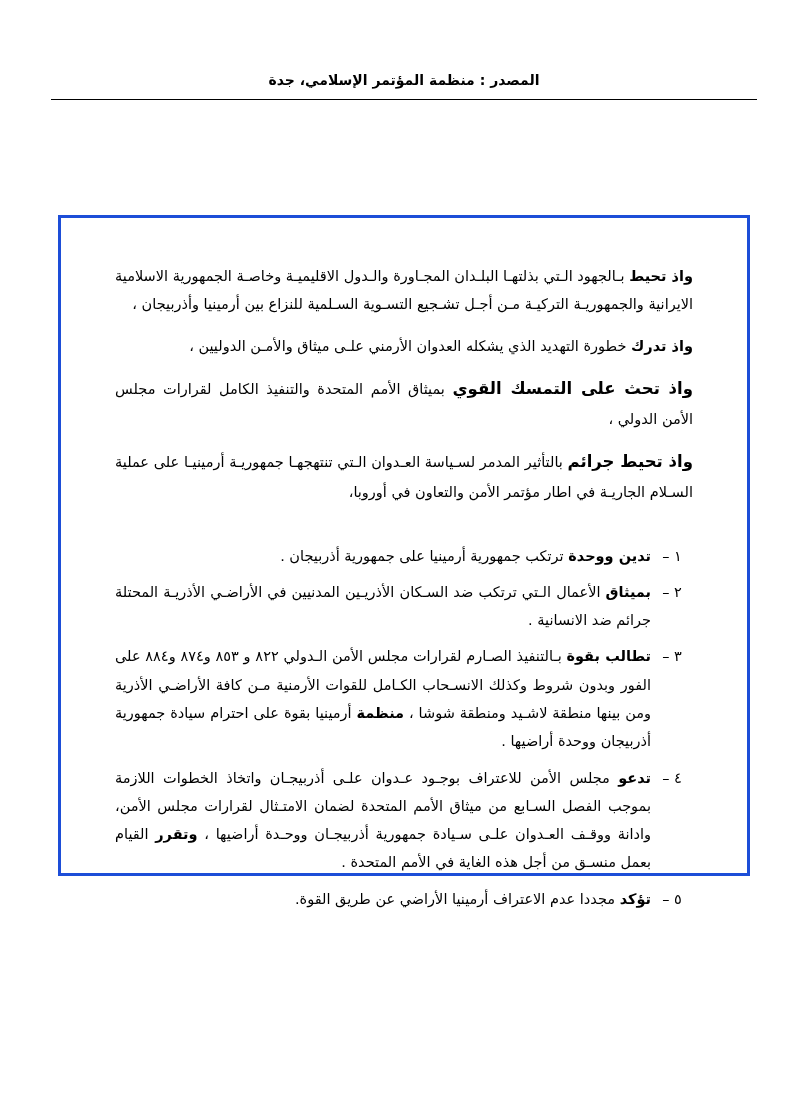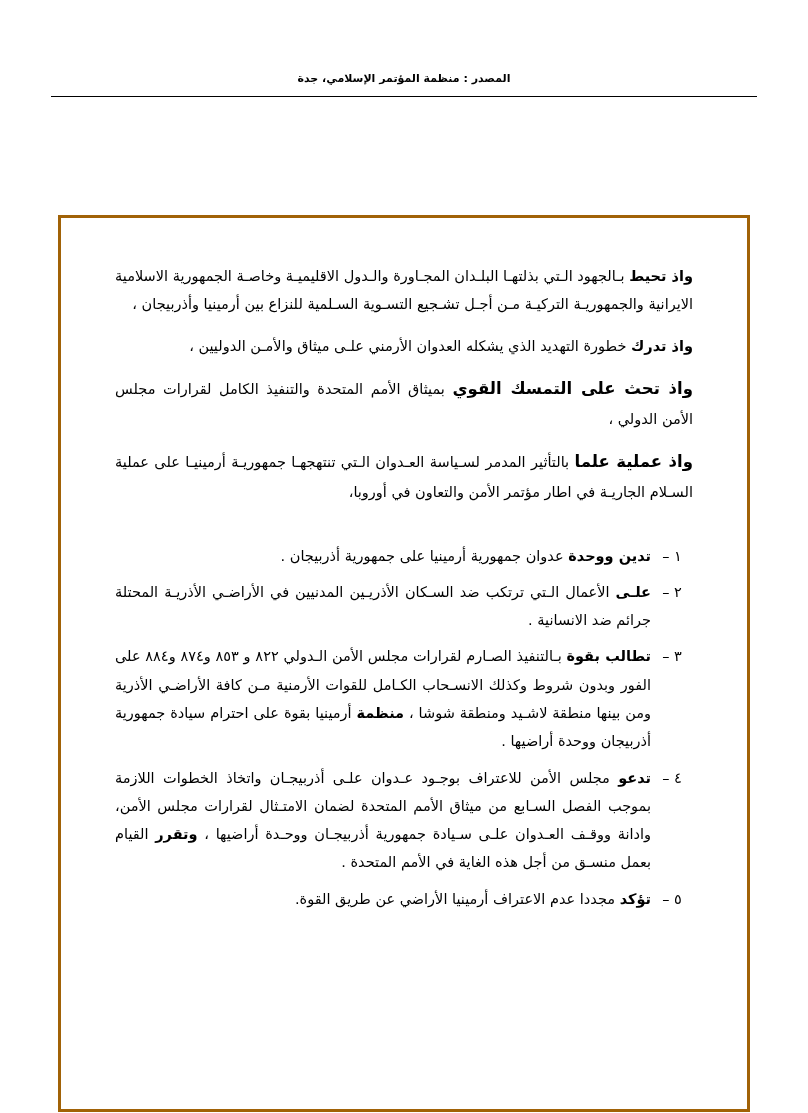--- a/index.html
+++ b/index.html
@@ -27,38 +27,38 @@
     padding: 0 38px;
   }
   .header-line {
     font-size: 12.6px;
     font-weight: bold;
     direction: rtl;
     letter-spacing: 0px;
     line-height: 1.5;
   }
   .header-sub {
-    font-size: 11px;
+    font-size: 14px;
     font-weight: bold;
     direction: rtl;
     margin-top: 7px;
     text-align: center;
   }
   .rule {
     width: 706px;
     margin: 11px auto 0 auto;
     border-top: 1px solid #000000;
   }
   .frame {
     position: absolute;
     top: 143px;
     right: 58px;
     left: 58px;
-    height: 897px;
-    border: 3px solid #a16207;
+    height: 661px;
+    border: 3px solid #1d4ed8;
     box-sizing: border-box;
   }
   .frame-inner {
     padding: 44px 54px 20px 54px;
     direction: rtl;
   }
   .para {
     font-size: 14.5px;
     line-height: 1.95;
     text-align: justify;
@@ -130,38 +130,38 @@
 
       <div class="spacer-sm"></div>
 
       <p class="para">
         <span class="lead-big">واذ تحث على التمسك القوي</span><span> بميثاق الأمم المتحدة والتنفيذ الكامل لقرارات مجلس الأمن الدولي ،</span>
       </p>
 
       <div class="spacer-sm"></div>
 
       <p class="para">
-        <span class="lead-big">واذ عملية علما</span><span> بالتأثير المدمر لسـياسة العـدوان الـتي تنتهجهـا جمهوريـة أرمينيـا على عملية السـلام الجاريـة في اطار مؤتمر الأمن والتعاون في أوروبا،</span>
+        <span class="lead-big">واذ تحيط جرائم</span><span> بالتأثير المدمر لسـياسة العـدوان الـتي تنتهجهـا جمهوريـة أرمينيـا على عملية السـلام الجاريـة في اطار مؤتمر الأمن والتعاون في أوروبا،</span>
       </p>
 
       <div class="spacer-lg"></div>
 
       <ul class="num-list">
 
         <li class="num-item">
           <div class="num-marker">١ –</div>
           <div class="num-body">
-            <span class="lead">تدين ووحدة</span><span> عدوان جمهورية أرمينيا على جمهورية أذربيجان .</span>
+            <span class="lead">تدين ووحدة</span><span> ترتكب جمهورية أرمينيا على جمهورية أذربيجان .</span>
           </div>
         </li>
 
         <li class="num-item">
           <div class="num-marker">٢ –</div>
           <div class="num-body">
-            <span class="lead">علـى</span><span> الأعمال الـتي ترتكب ضد السـكان الأذريـين المدنيين في الأراضـي الأذريـة المحتلة جرائم ضد الانسانية .</span>
+            <span class="lead">بميثاق</span><span> الأعمال الـتي ترتكب ضد السـكان الأذريـين المدنيين في الأراضـي الأذريـة المحتلة جرائم ضد الانسانية .</span>
           </div>
         </li>
 
         <li class="num-item">
           <div class="num-marker">٣ –</div>
           <div class="num-body">
             <span class="lead">تطالب بقوة</span><span> بـالتنفيذ الصـارم لقرارات مجلس الأمن الـدولي ٨٢٢ و ٨٥٣ و٨٧٤ و٨٨٤ على الفور وبدون شروط وكذلك الانسـحاب الكـامل للقوات الأرمنية مـن كافة الأراضـي الأذرية ومن بينها منطقة لاشـيد ومنطقة شوشا ،</span>
             <span class="lead">منظمة</span><span> أرمينيا بقوة على احترام سيادة جمهورية أذربيجان ووحدة أراضيها .</span>
           </div>
         </li>

